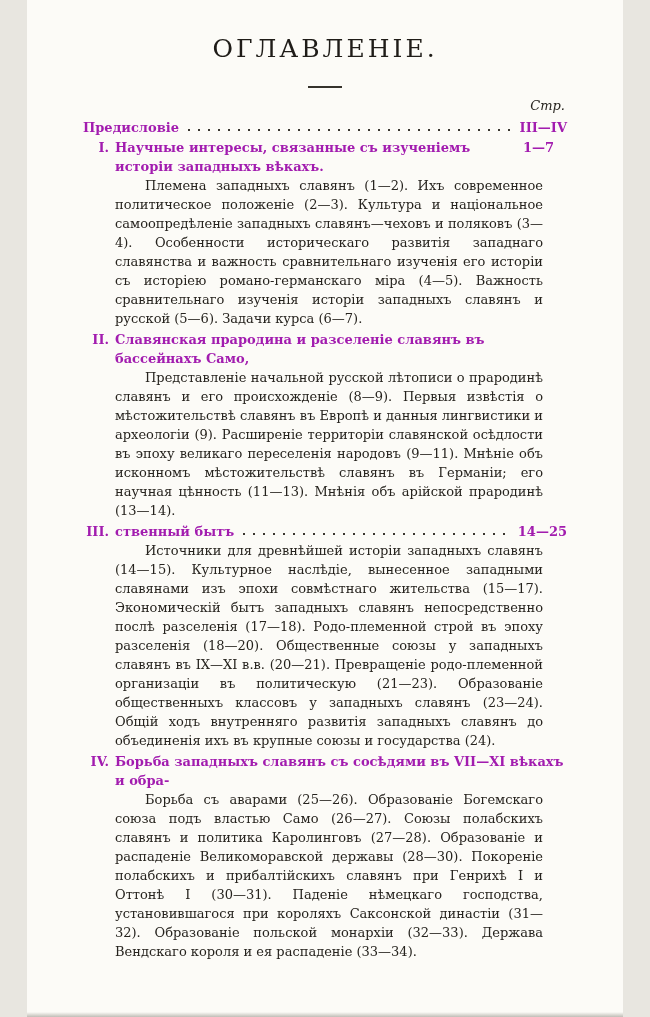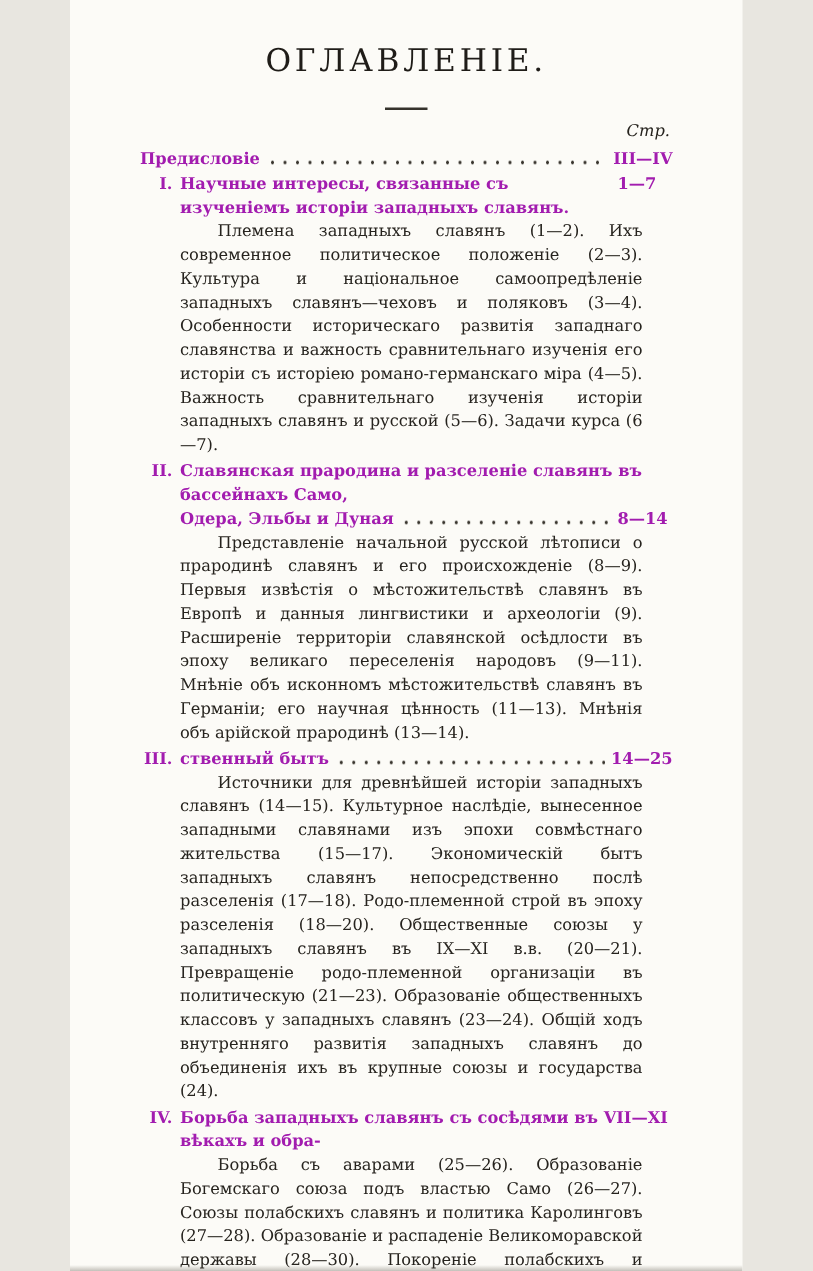--- a/index.html
+++ b/index.html
@@ -1,18 +1,18 @@
 <!DOCTYPE html>
 <html><head>
 <meta charset="utf-8">
 <style>
   html, body { margin: 0; padding: 0; background: #e8e6e0; }
   .page {
     position: relative;
-    width: 538px;
+    width: 596px;
     height: 1017px;
     box-sizing: border-box;
     margin: 0 auto;
     padding: 20px 56px 0 56px;
     background: #fcfbf7;
     color: #26231e;
     font-family: "DejaVu Serif", "Liberation Serif", serif;
     font-size: 13px;
     line-height: 19px;
     overflow: hidden;
@@ -107,38 +107,33 @@
               <span class="pages">III—IV</span>
             </div>
           </div>
         </div>
       </div>
       <div class="entry">
         <div class="entry-heading">
           <span class="numeral">I.</span>
           <div class="heading-body">
             <div class="heading-last">
-              <span class="heading-text">Научные интересы, связанные съ изученіемъ исторіи западныхъ славянъ.</span>
+              <span class="heading-text">Научные интересы, связанные съ изученіемъ исторіи западныхъ вѣкахъ.</span>
               <span class="leader"></span>
               <span class="pages">1—7</span>
             </div>
           </div>
         </div>
         <p class="entry-desc">Племена западныхъ славянъ (1—2). Ихъ современное политическое положеніе (2—3). Культура и національное самоопредѣленіе западныхъ славянъ—чеховъ и поляковъ (3—4). Особенности историческаго развитія западнаго славянства и важность сравнительнаго изученія его исторіи съ исторіею романо-германскаго міра (4—5). Важность сравнительнаго изученія исторіи западныхъ славянъ и русской (5—6). Задачи курса (6—7).</p>
       </div>
       <div class="entry">
         <div class="entry-heading">
           <span class="numeral">II.</span>
           <div class="heading-body">
             <div class="heading-line">Славянская прародина и разселеніе славянъ въ бассейнахъ Само,</div>
-            <div class="heading-last">
-              <span class="heading-text">Одера, Эльбы и Дуная</span>
-              <span class="leader dots"></span>
-              <span class="pages">8—14</span>
-            </div>
           </div>
         </div>
         <p class="entry-desc">Представленіе начальной русской лѣтописи о прародинѣ славянъ и его происхожденіе (8—9). Первыя извѣстія о мѣстожительствѣ славянъ въ Европѣ и данныя лингвистики и археологіи (9). Расширеніе территоріи славянской осѣдлости въ эпоху великаго переселенія народовъ (9—11). Мнѣніе объ исконномъ мѣстожительствѣ славянъ въ Германіи; его научная цѣнность (11—13). Мнѣнія объ арійской прародинѣ (13—14).</p>
       </div>
       <div class="entry">
         <div class="entry-heading">
           <span class="numeral">III.</span>
           <div class="heading-body">
             <div class="heading-last">
               <span class="heading-text">ственный бытъ</span>

